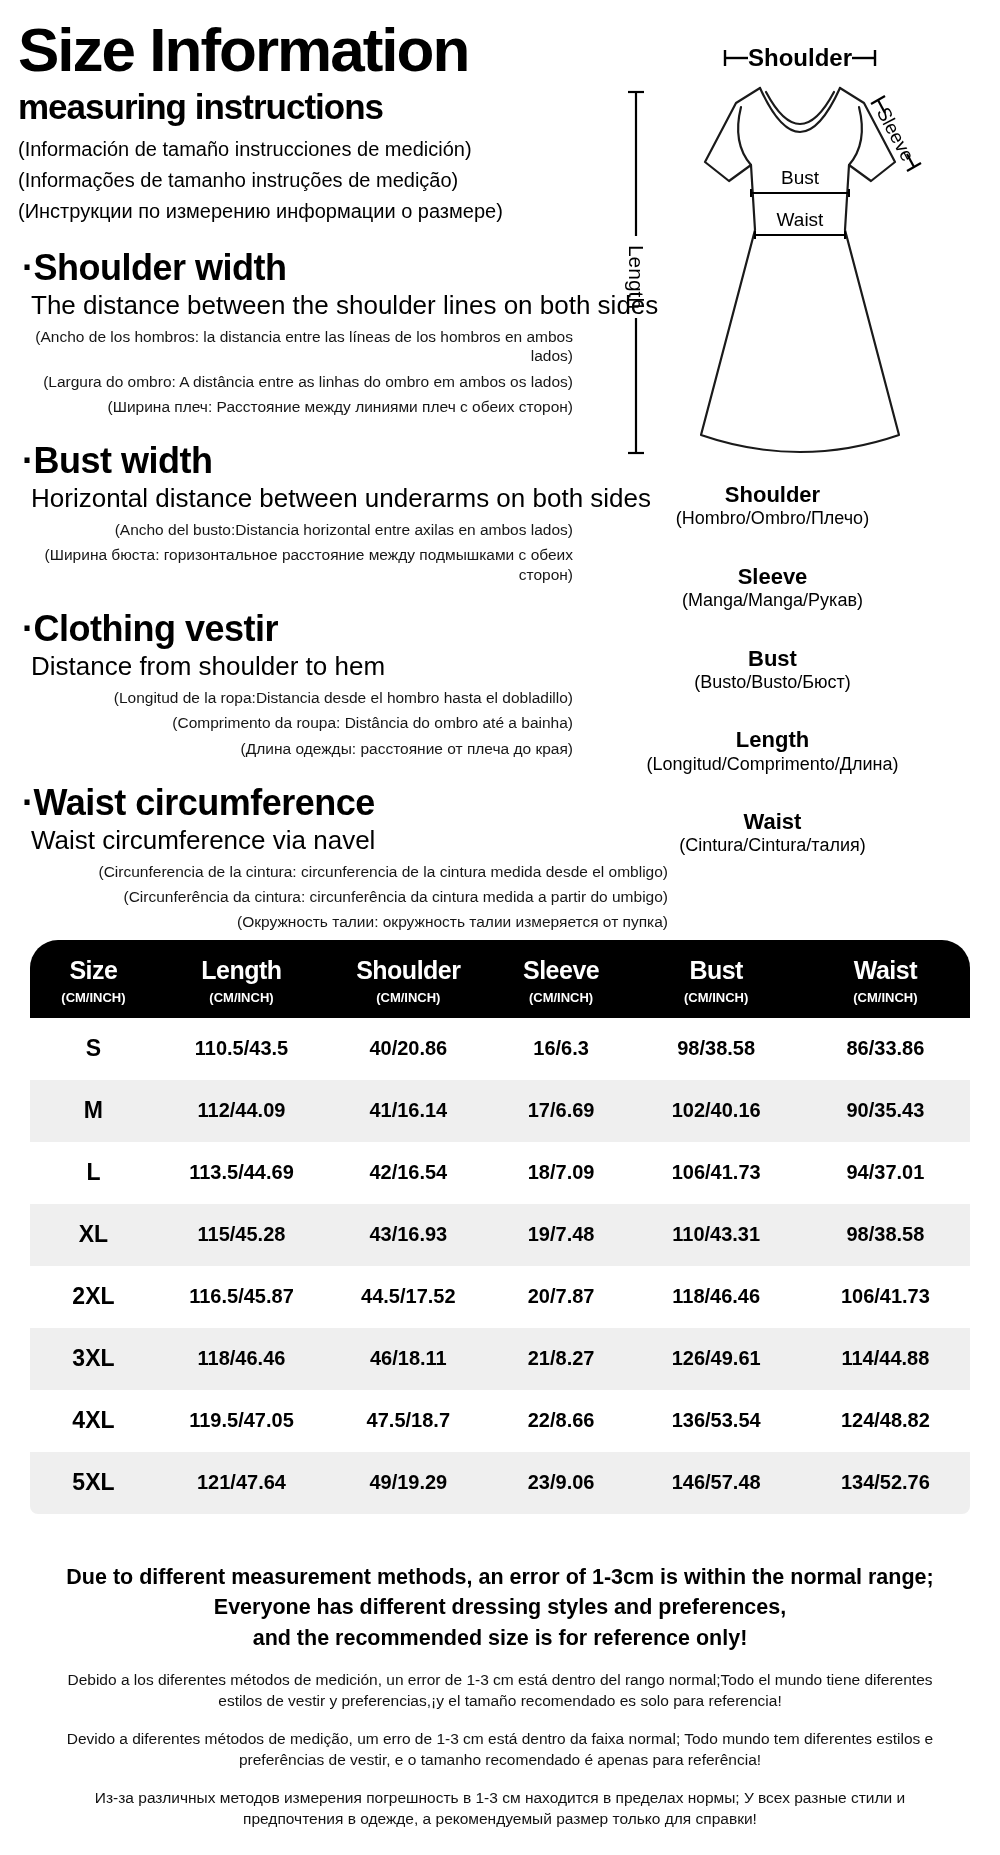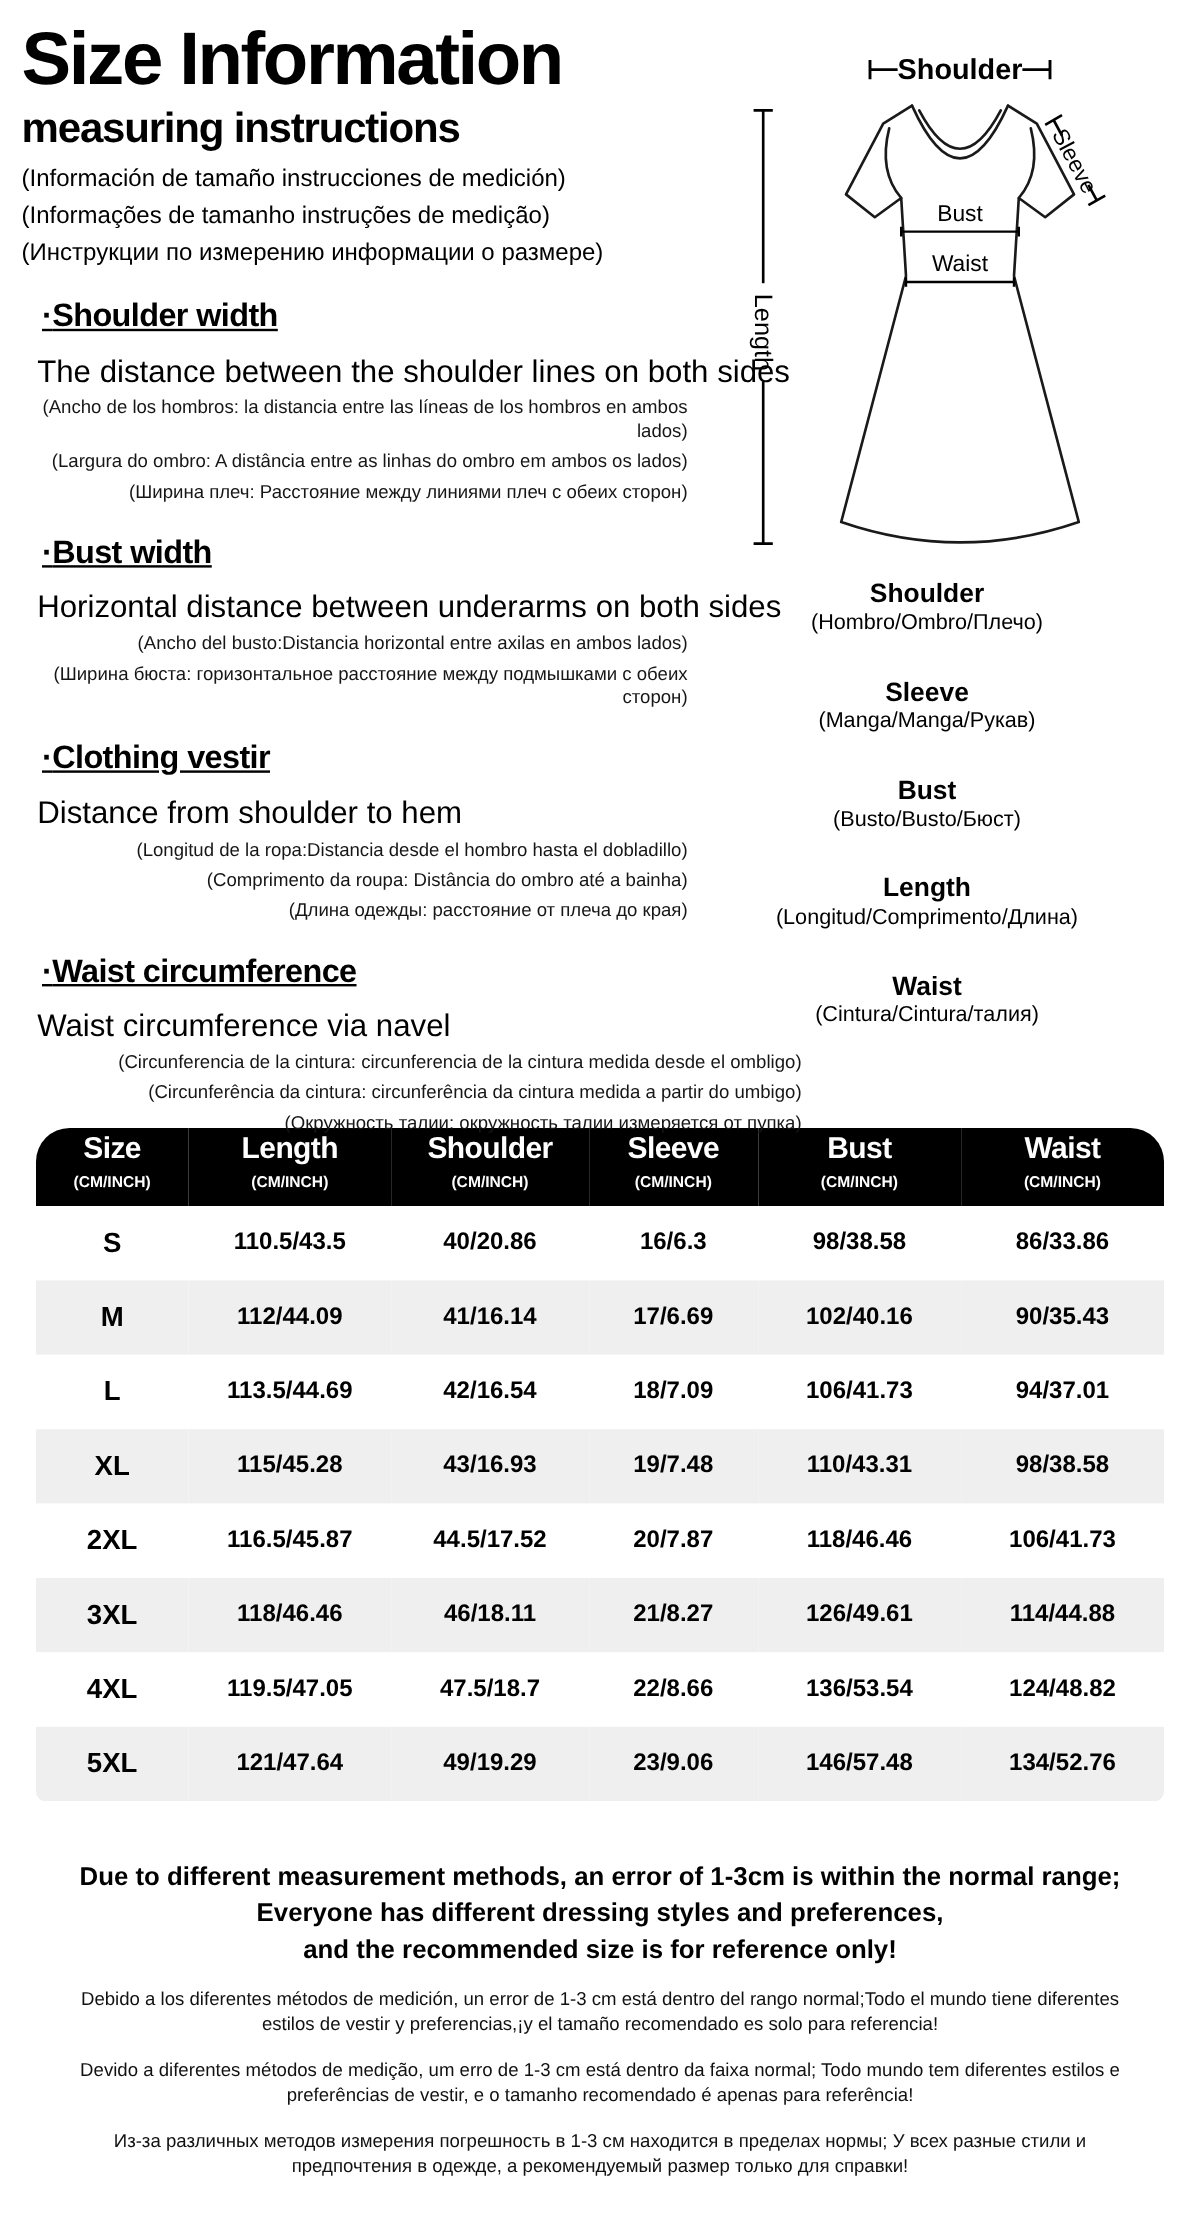--- a/index.html
+++ b/index.html
@@ -6,37 +6,37 @@
   .page{position:relative;width:1000px;height:1855px;background:#fff;overflow:hidden;}
 
   
   .top{position:relative;height:940px;}
   .left-col{position:absolute;left:18px;top:18px;width:650px;}
   .title{font-size:62px;font-weight:bold;line-height:1.02;margin:0;letter-spacing:-2px;}
   .subtitle{font-size:35px;font-weight:bold;margin:6px 0 10px;letter-spacing:-1px;}
   .sub-trans p{font-size:20px;margin:0 0 7px;line-height:1.2;}
 
   .sec{margin-top:26px;}
-  .sec-head{font-size:27px;font-weight:bold;margin:17px;letter-spacing:-0.5px;line-height:1.05;text-decoration:underline;}
+  .sec-head{font-size:36px;font-weight:bold;margin:4px;letter-spacing:-0.5px;line-height:1.05;}
   .sec-desc{font-size:26px;margin:2px 0 2px 13px;line-height:1.15;}
   .sec-small p{font-size:15.5px;line-height:1.25;margin:6px 0 0 15px;max-width:540px;color:#161616;text-align:right;}
   .sec.wide .sec-small p{max-width:660px;}
 
   
   .diagram{position:absolute;left:545px;top:20px;width:455px;}
   .legend{position:absolute;left:545px;top:482px;width:455px;text-align:center;}
   .legend-entry{margin-bottom:34px;}
   .legend-term{font-size:22px;font-weight:bold;line-height:1.15;}
   .legend-trans{font-size:18px;line-height:1.25;}
 
   
   .table-wrap{margin:0 30px;border-radius:28px 28px 8px 8px;overflow:hidden;}
   table{width:100%;border-collapse:collapse;}
   thead tr{background:#000;color:#fff;}
-  th{padding:4px 0 13px;}
+  th{padding:17px 0 13px;}
   .col-label{font-size:25px;font-weight:bold;letter-spacing:-0.5px;line-height:1.1;}
   .col-unit{font-size:13px;font-weight:bold;margin-top:5px;letter-spacing:0;}
   tbody tr{background:#fff;}
   tbody tr:nth-child(even){background:#efefef;}
   tbody td{height:60px;text-align:center;font-size:20px;font-weight:bold;}
   td.size-cell{font-size:23px;}
   col.c-size{width:13.5%;}col.c-length{width:18%;}col.c-shoulder{width:17.5%;}
   col.c-sleeve{width:15%;}col.c-bust{width:18%;}col.c-waist{width:18%;}
 
   

